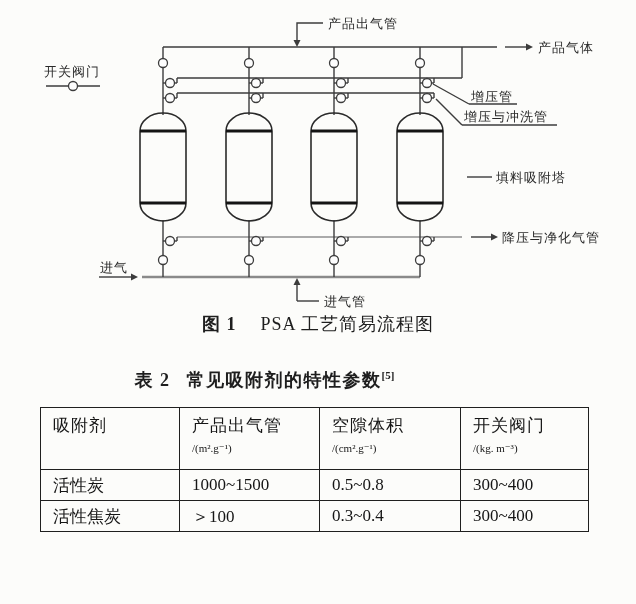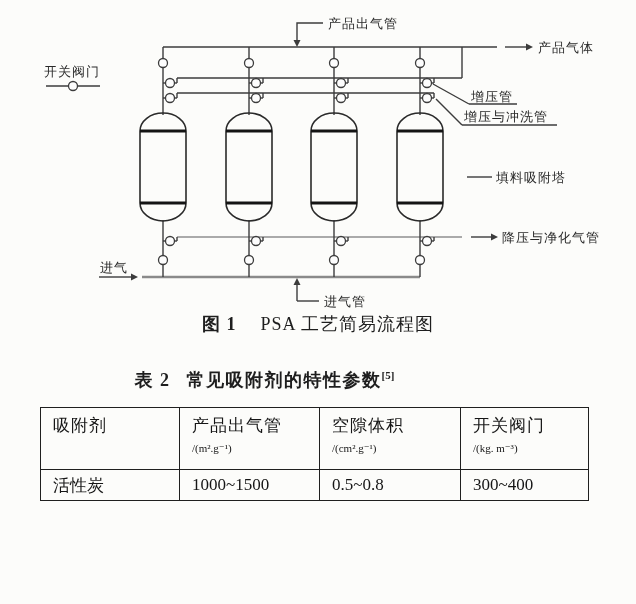--- a/index.html
+++ b/index.html
@@ -183,16 +183,22 @@
         </th>
       </tr>
     </thead>
     <tbody>
       <tr>
         <td>活性炭</td>
         <td>1000~1500</td>
         <td>0.5~0.8</td>
         <td>300~400</td>
       </tr>
+      <tr>
+        <td>活性焦炭</td>
+        <td>＞100</td>
+        <td>0.3~0.4</td>
+        <td>300~400</td>
+      </tr>
     </tbody>
   </table>
 
 </div>
 
 </body></html>

